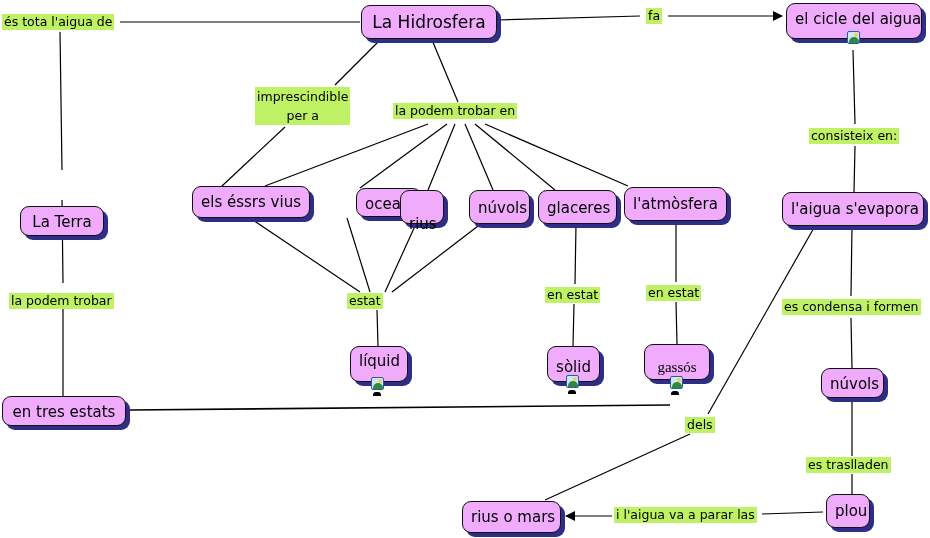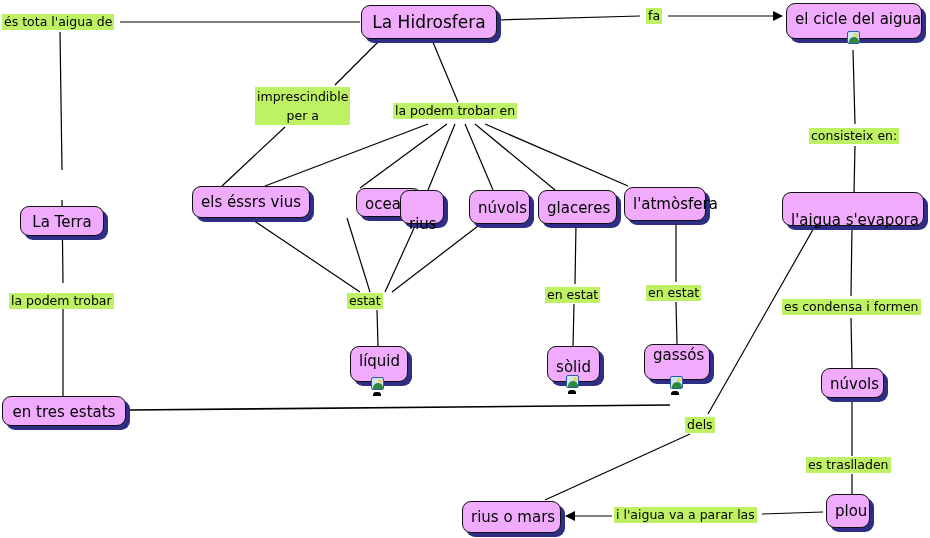--- a/index.html
+++ b/index.html
@@ -79,25 +79,25 @@
 </svg>
 
 <div class="node big" style="left:361px;top:5px;width:136px;height:34px;padding-top:7px;">La Hidrosfera</div>
 <div class="node" style="left:786px;top:3px;width:136px;height:36px;">el cicle del aigua</div>
 <div class="node" style="left:20px;top:170px;width:84px;height:30px;margin-top:36px;">La Terra</div>
 <div class="node" style="left:163px;top:186px;width:118px;height:32px;margin-left:29px;">els éssrs vius</div>
 <div class="node" style="left:309px;top:188px;width:66px;height:29px;margin-left:47px;">oceans</div>
 <div class="node" style="left:400px;top:190px;width:44px;height:34px;padding-top:24px;">rius</div>
 <div class="node" style="left:469px;top:190px;width:61px;height:34px;padding-top:8px;">núvols</div>
 <div class="node" style="left:538px;top:190px;width:79px;height:34px;padding-top:8px;">glaceres</div>
-<div class="node" style="left:624px;top:187px;width:82px;height:34px;padding-top:7px;">l'atmòsfera</div>
-<div class="node" style="left:782px;top:192px;width:142px;height:34px;padding-top:18px;">l'aigua s'evapora</div>
+<div class="node" style="left:624px;top:187px;width:103px;height:34px;padding-top:7px;">l'atmòsfera</div>
+<div class="node" style="left:782px;top:192px;width:142px;height:34px;padding-top:7px;">l'aigua s'evapora</div>
 <div class="node" style="left:350px;top:346px;width:58px;height:36px;padding-top:5px;">líquid</div>
 <div class="node" style="left:547px;top:346px;width:53px;height:36px;padding-top:11px;">sòlid</div>
-<div class="node" style="left:644px;top:344px;width:66px;height:36px;padding-top:1px;">gassós</div>
+<div class="node" style="left:644px;top:344px;width:66px;height:36px;padding-top:13px;font-family:Liberation Serif, serif;">gassós</div>
 <div class="node" style="left:2px;top:396px;width:124px;height:30px;">en tres estats</div>
 <div class="node" style="left:821px;top:368px;width:63px;height:30px;">núvols</div>
 <div class="node" style="left:826px;top:494px;width:44px;height:34px;padding-top:7px;">plou</div>
 <div class="node" style="left:462px;top:501px;width:99px;height:32px;">rius o mars</div>
 
 <div class="imgicon" style="left:847px;top:31px;">
     <div class="sun"></div>
     <div class="hill"></div>
   </div>
 <div class="imgicon" style="left:371px;top:377px;">

